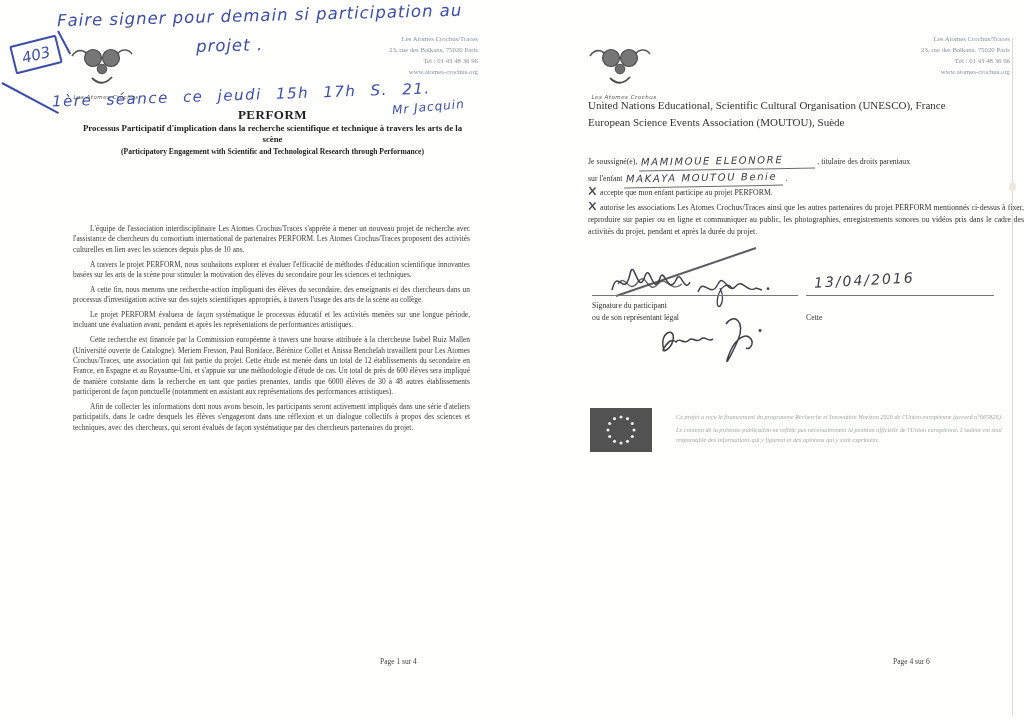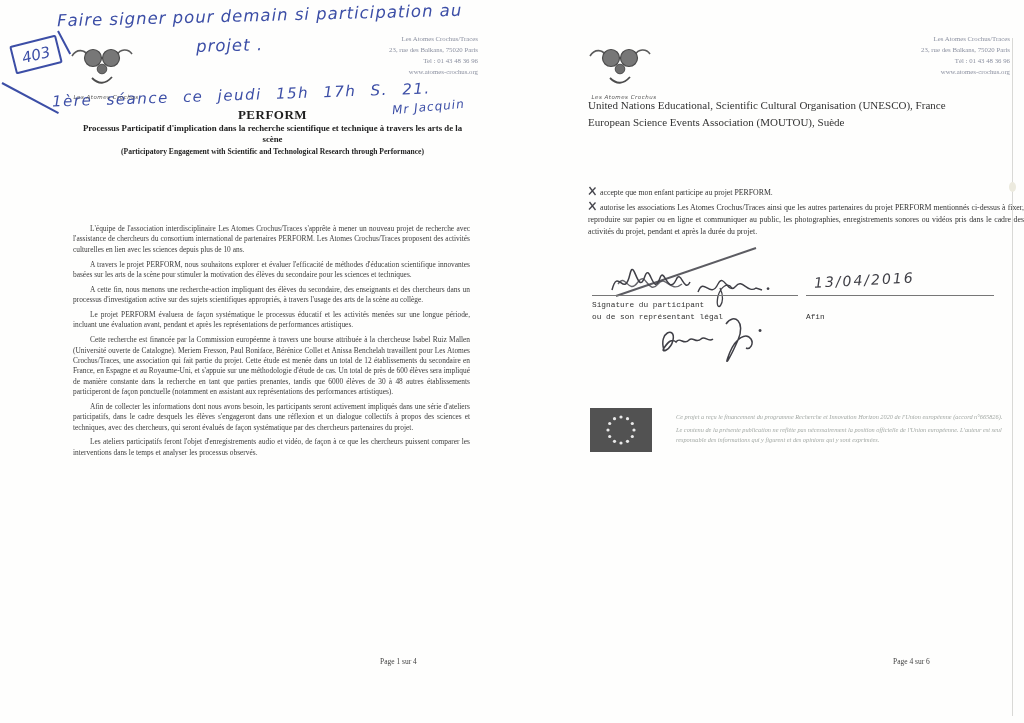--- a/index.html
+++ b/index.html
@@ -16,21 +16,21 @@
   .addr{text-align:right;font-size:6.8px;line-height:1.6;color:#8b90a0;}
   .doc-title{font-weight:bold;font-size:13px;letter-spacing:.5px;text-align:center;color:#1e1e1e;}
   .doc-subtitle{font-weight:bold;font-size:8.8px;line-height:1.3;text-align:center;color:#222;}
   .doc-subtitle-en{font-weight:bold;font-size:7.6px;text-align:center;color:#222;}
   .doc-heading{font-weight:bold;font-size:13.5px;line-height:1.3;text-align:center;color:#1d1d1d;}
   .body-text p{margin:0 0 4.5px 0;font-size:7.4px;line-height:1.4;text-align:justify;text-indent:17px;color:#3c3c3c;}
   .footer{font-size:7.5px;color:#444;}
   .partners{font-size:11px;line-height:1.55;color:#333;}
   .consent{font-size:7.8px;line-height:1.5;color:#333;}
   .consent-para{font-size:7.8px;line-height:1.45;text-align:justify;color:#333;}
-  .small-label{font-size:7.8px;line-height:1.5;color:#333;font-family:Liberation Mono, monospace;}
+  .small-label{font-size:7.8px;line-height:1.5;color:#333;}
   .eu-text{font-size:6.3px;line-height:1.55;font-style:italic;color:#a2a8a4;}
   .eu-text p{margin:0 0 3px 0;}
 
   
   .hand{font-family:"DejaVu Sans",sans-serif;font-style:italic;color:#3c4ea6;}
   .hand-dark{font-family:"DejaVu Sans",sans-serif;font-style:italic;color:#3f3f46;}
   .note-top{font-size:16.5px;letter-spacing:1px;transform:rotate(-1.5deg);white-space:nowrap;}
   .note-session{font-size:15px;letter-spacing:1.5px;word-spacing:8px;transform:rotate(-2deg);white-space:nowrap;}
   .note-teacher{font-size:12px;letter-spacing:1px;transform:rotate(-5deg);white-space:nowrap;}
   .room-box{
@@ -91,21 +91,20 @@
     <div class="abs doc-subtitle" style="left:75px;top:123px;width:395px;text-align:center;">Processus Participatif d'implication dans la recherche scientifique et technique à travers les arts de la scène</div>
     <div class="abs doc-subtitle-en" style="left:75px;top:147px;width:395px;">(Participatory Engagement with Scientific and Technological Research through Performance)</div>
 
     <div class="abs body-text" style="left:73px;top:224px;width:397px;">
       <p>L'équipe de l'association interdisciplinaire Les Atomes Crochus/Traces s'apprête à mener un nouveau projet de recherche avec l'assistance de chercheurs du consortium international de partenaires PERFORM. Les Atomes Crochus/Traces proposent des activités culturelles en lien avec les sciences depuis plus de 10 ans.</p>
       <p>A travers le projet PERFORM, nous souhaitons explorer et évaluer l'efficacité de méthodes d'éducation scientifique innovantes basées sur les arts de la scène pour stimuler la motivation des élèves du secondaire pour les sciences et techniques.</p>
       <p>A cette fin, nous menons une recherche-action impliquant des élèves du secondaire, des enseignants et des chercheurs dans un processus d'investigation active sur des sujets scientifiques appropriés, à travers l'usage des arts de la scène au collège.</p>
       <p>Le projet PERFORM évaluera de façon systématique le processus éducatif et les activités menées sur une longue période, incluant une évaluation avant, pendant et après les représentations de performances artistiques.</p>
       <p>Cette recherche est financée par la Commission européenne à travers une bourse attribuée à la chercheuse Isabel Ruiz Mallen (Université ouverte de Catalogne). Meriem Fresson, Paul Boniface, Bérénice Collet et Anissa Benchelah travaillent pour Les Atomes Crochus/Traces, une association qui fait partie du projet. Cette étude est menée dans un total de 12 établissements du secondaire en France, en Espagne et au Royaume-Uni, et s'appuie sur une méthodologie d'étude de cas. Un total de près de 600 élèves sera impliqué de manière constante dans la recherche en tant que parties prenantes, tandis que 6000 élèves de 30 à 48 autres établissements participeront de façon ponctuelle (notamment en assistant aux représentations des performances artistiques).</p>
       <p>Afin de collecter les informations dont nous avons besoin, les participants seront activement impliqués dans une série d'ateliers participatifs, dans le cadre desquels les élèves s'engageront dans une réflexion et un dialogue collectifs à propos des sciences et techniques, avec des chercheurs, qui seront évalués de façon systématique par des chercheurs partenaires du projet.</p>
-      <p>Les ateliers participatifs feront l'objet d'enregistrements audio et vidéo, de façon à ce que les chercheurs puissent comparer les interventions dans le temps et analyser les processus observés.</p>
     </div>
 
     <div class="abs footer" style="left:380px;top:657px;">Page 1 sur 4</div>
   </section>
 
   <section class="page right">
 
     <div class="abs" style="left:76px;top:40px;width:72px;">
       <svg width="64" height="50" viewBox="0 0 64 50">
         <path d="M2,16 C7,8 15,10 17,15" stroke="#5a5a5a" stroke-width="1.6" fill="none"></path>
@@ -124,20 +123,29 @@
       <div>23, rue des Balkans, 75020 Paris</div>
       <div>Tél : 01 43 48 36 96</div>
       <div>www.atomes-crochus.org</div>
     </div>
 
     <div class="abs partners" style="left:76px;top:97px;width:410px;">
       <div>United Nations Educational, Scientific Cultural Organisation (UNESCO), France</div>
       <div>European Science Events Association (MOUTOU), Suède</div>
     </div>
 
+    <div class="abs consent" style="left:76px;top:153px;width:430px;">
+      <span>Je soussigné(e),</span>
+      <span class="hand-name" style="min-width:168px;">MAMIMOUE ELEONORE</span>
+      <span>, titulaire des droits parentaux</span>
+      <br>
+      <span>sur l'enfant</span>
+      <span class="hand-name" style="min-width:120px;">MAKAYA MOUTOU Benie</span>
+      <span>.</span>
+    </div>
 
     <div class="abs consent" style="left:76px;top:186px;width:430px;font-family:Liberation Serif, serif;">
       <span class="xmark"><svg width="9" height="10" viewBox="0 0 9 10">
             <path d="M1.5,1 L7.5,9 M7.5,1.5 L1,8.5" stroke="#45454c" stroke-width="1.3" fill="none"></path>
           </svg></span><span>accepte que mon enfant participe au projet PERFORM.</span>
     </div>
 
     <div class="abs consent-para" style="left:76px;top:201px;width:436px;">
       <span class="xmark"><svg width="9" height="10" viewBox="0 0 9 10">
             <path d="M1.5,1 L7.5,9 M7.5,1.5 L1,8.5" stroke="#45454c" stroke-width="1.3" fill="none"></path>
@@ -155,21 +163,21 @@
 
     <div class="abs sig-line" style="left:80px;top:295px;width:206px;"></div>
     <div class="abs sig-line" style="left:294px;top:295px;width:188px;"></div>
 
     <div class="abs hand-dark hand-date" style="left:302px;top:272px;">13/04/2016</div>
 
     <div class="abs small-label" style="left:80px;top:300px;width:200px;">
       <div>Signature du participant</div>
       <div>ou de son représentant légal</div>
     </div>
-    <div class="abs small-label" style="left:294px;top:312px;">Afin</div>
+    <div class="abs small-label" style="left:294px;top:312px;">Cette</div>
 
     <svg class="abs" style="left:142px;top:312px;" width="130" height="64" viewBox="0 0 130 64">
       <path d="M10,38 C4,20 22,14 19,28 C17,38 6,42 10,36 C14,30 18,26 22,30 C26,24 30,34 35,28 C39,24 42,32 47,27 C51,23 54,31 59,27" stroke="#3f3f46" stroke-width="1.5" fill="none"></path>
       <path d="M72,12 C80,0 92,10 84,28 C77,44 68,60 76,40 C82,26 92,20 97,27 C100,32 96,38 92,36" stroke="#3f3f46" stroke-width="1.5" fill="none"></path>
       <path d="M106,20 a1.5,1.5 0 1 1 .1,0" fill="#3f3f46"></path>
     </svg>
 
     <div class="abs" style="left:78px;top:408px;width:62px;height:44px;background:#525252;">
       <svg width="62" height="44" viewBox="0 0 62 44">
         <circle cx="44" cy="22" r="1.6" fill="#e9e9e9"></circle>

